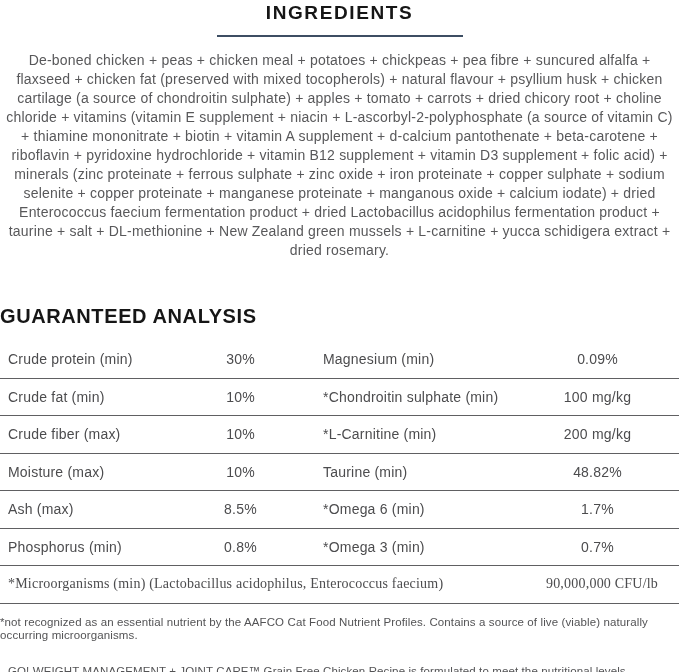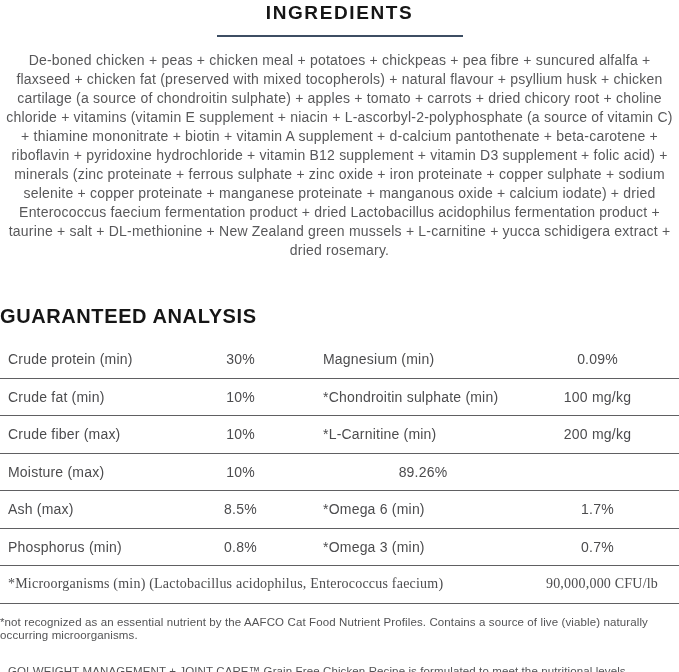--- a/index.html
+++ b/index.html
@@ -113,21 +113,22 @@
       <div class="ga-row">
         <span class="lbl">Crude fiber (max)</span>
         <span class="val">10%</span>
         <span class="lbl">*L-Carnitine (min)</span>
         <span class="val">200 mg/kg</span>
       </div>
 
       <div class="ga-row">
         <span class="lbl">Moisture (max)</span>
         <span class="val">10%</span>
-        <span class="val">89.26%</span>
+        <span class="lbl">Taurine (min)</span>
+        <span class="val">48.82%</span>
       </div>
 
       <div class="ga-row">
         <span class="lbl">Ash (max)</span>
         <span class="val">8.5%</span>
         <span class="lbl">*Omega 6 (min)</span>
         <span class="val">1.7%</span>
       </div>
 
       <div class="ga-row">

